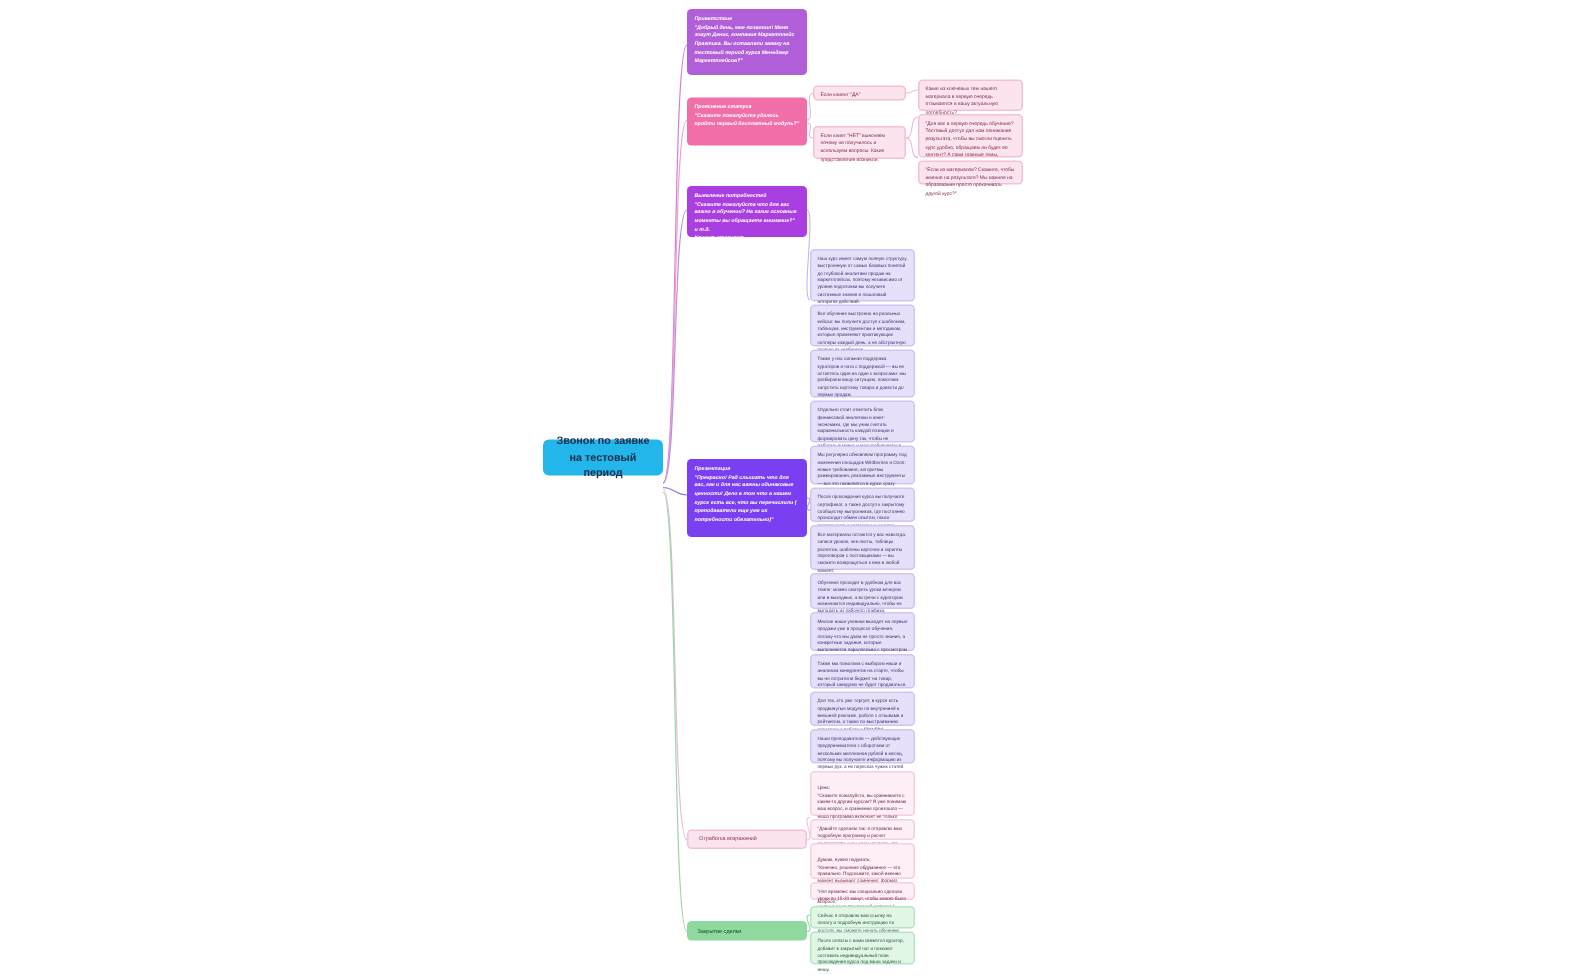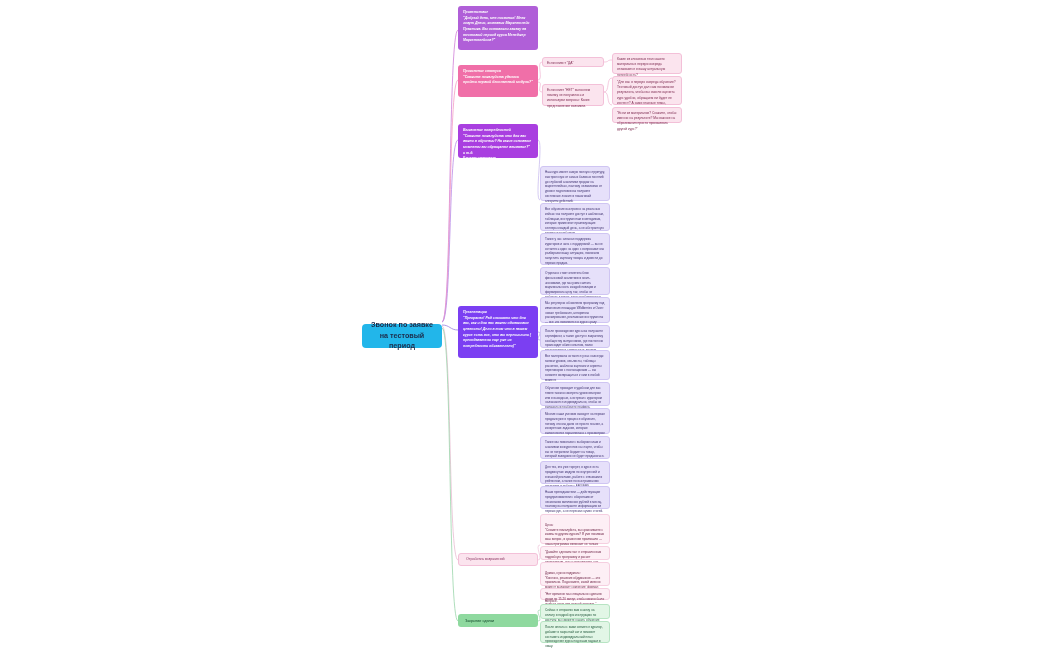--- a/index.html
+++ b/index.html
@@ -139,21 +139,21 @@
 
     <path d="M538,140 C544,140 534,200 540,200" stroke="#c3b4ec" stroke-width="0.7" fill="none"></path>
 
     <path d="M538,332 C544,332 534,340 540,340" stroke="#a896e4" stroke-width="0.7" fill="none"></path>
 
     <path d="M538,560 C544,560 534,545 540,545" stroke="#eec3d8" stroke-width="0.7" fill="none"></path>
 
     <path d="M538,621 C544,621 534,610 540,610" stroke="#9ad5ab" stroke-width="0.7" fill="none"></path>
   </svg>
 
-  <div class="node root" style="left:362px;top:324px;width:80px;height:24px;">Звонок по заявке на тестовый период</div>
+  <div class="node root" style="left:362px;top:293px;width:80px;height:24px;">Звонок по заявке на тестовый период</div>
 
   <div class="node np" style="left:458px;top:6px;width:80px;height:44px;">Приветствие
 "Добрый день, мне позвонил! Меня зовут Денис, компания Маркетплейс Практика. Вы оставляли заявку на тестовый период курса Менеджер Маркетплейсов?"</div>
 
   <div class="node npk" style="left:458px;top:65px;width:80px;height:32px;">Прояснение статуса
 "Скажите пожалуйста удалось пройти первый бесплатный модуль?"</div>
 
   <div class="node np mid" style="left:458px;top:124px;width:80px;height:34px;">Выявление потребностей
 "Скажите пожалуйста что для вас важно в обучении? На какие основные моменты вы обращаете внимание?" и т.д.
 Клиент отвечает...</div>

